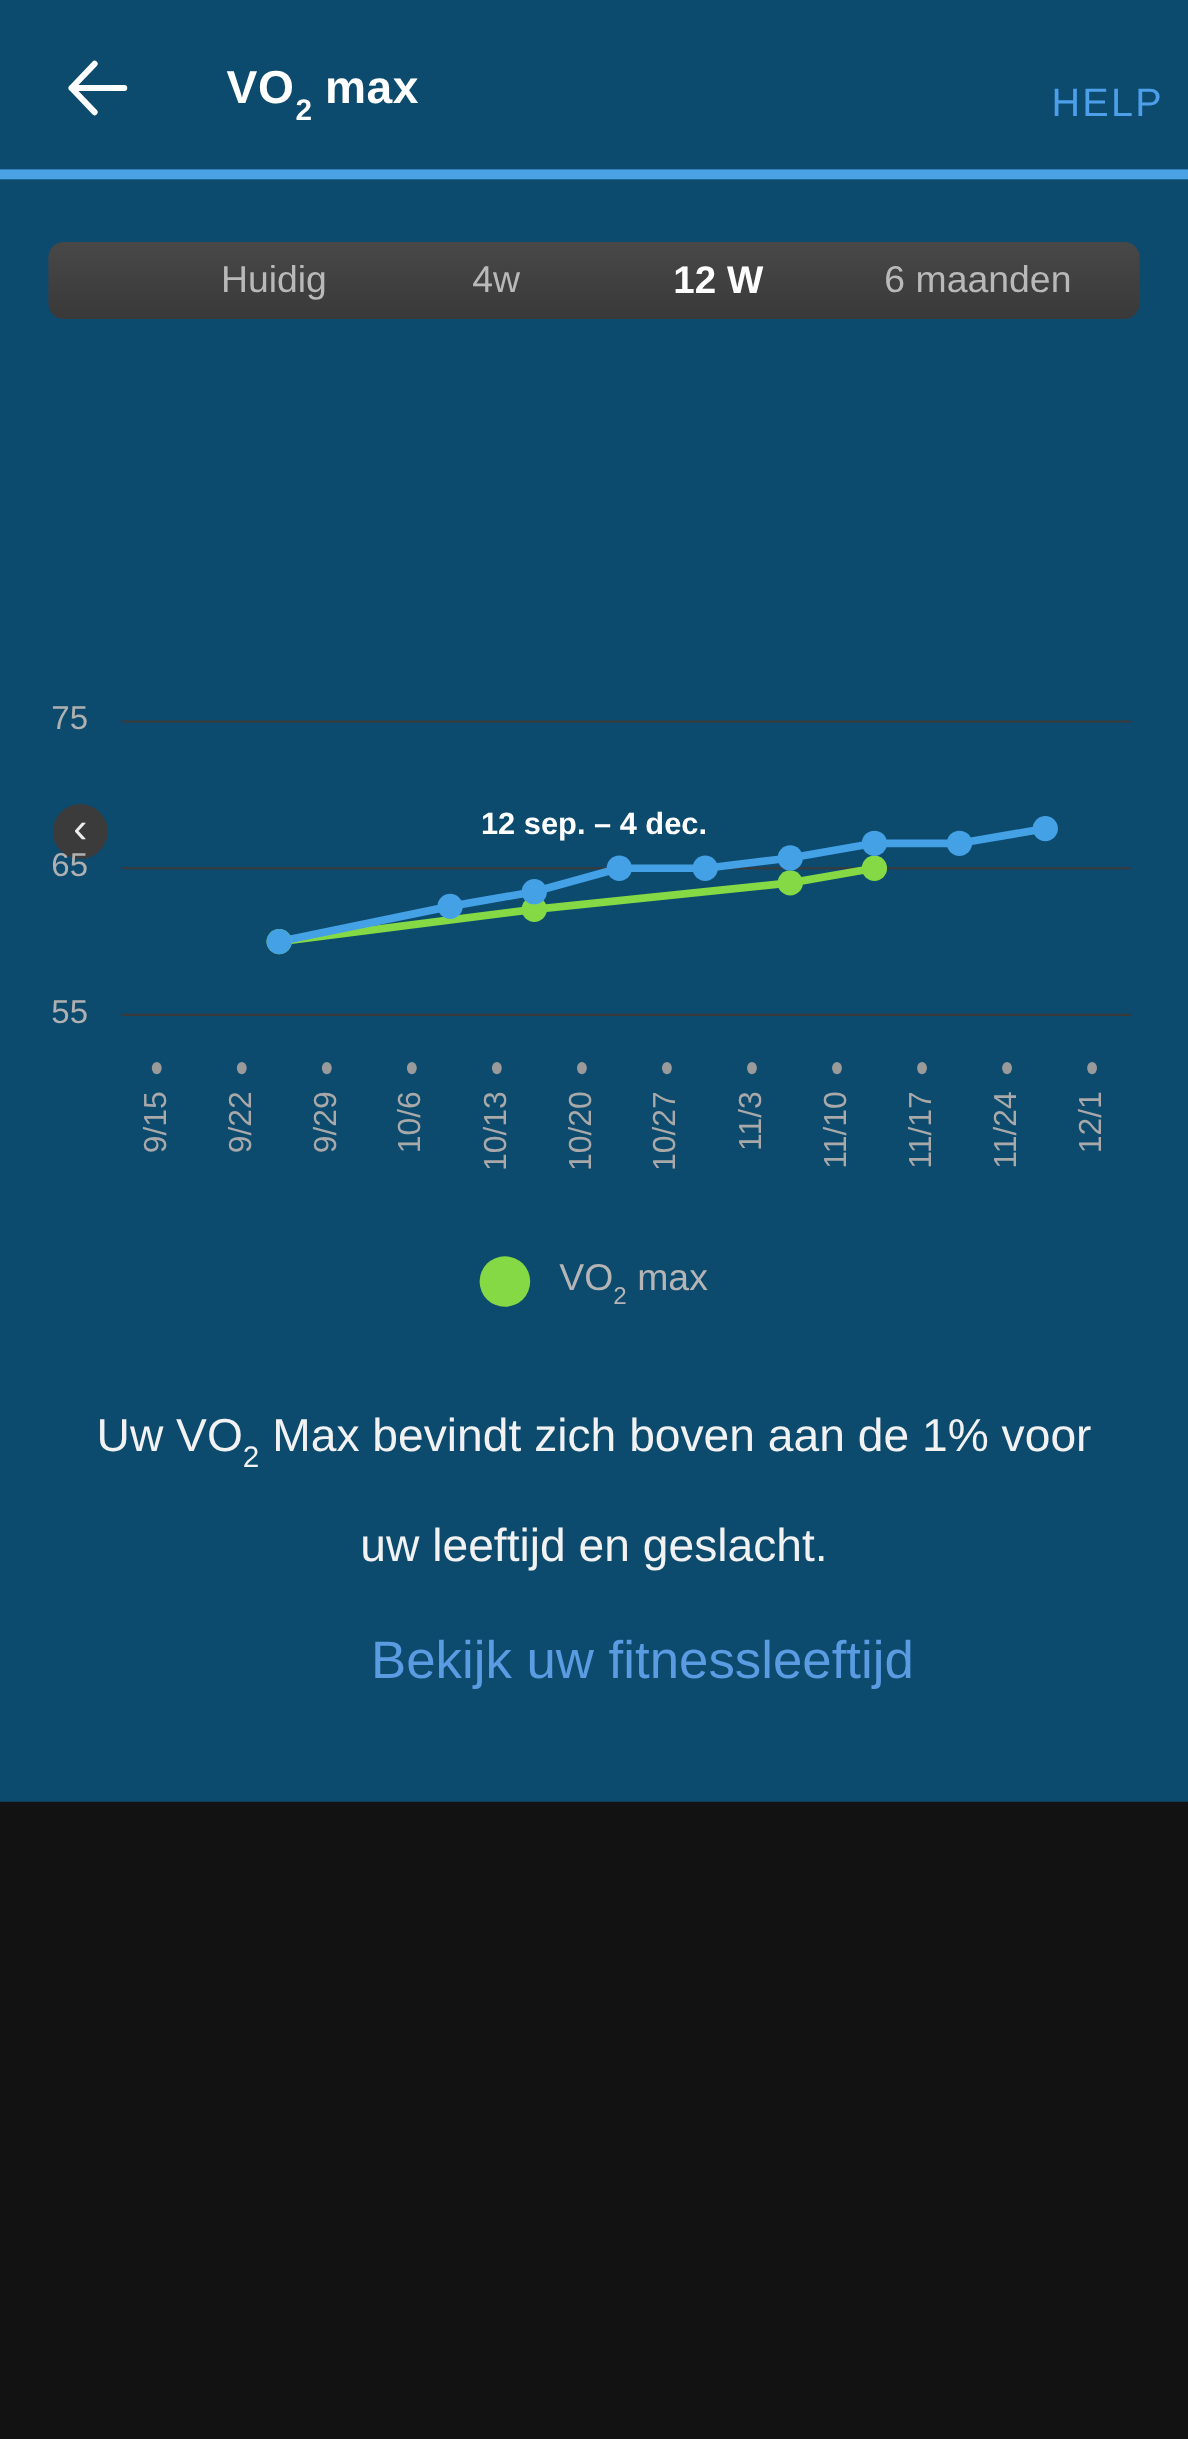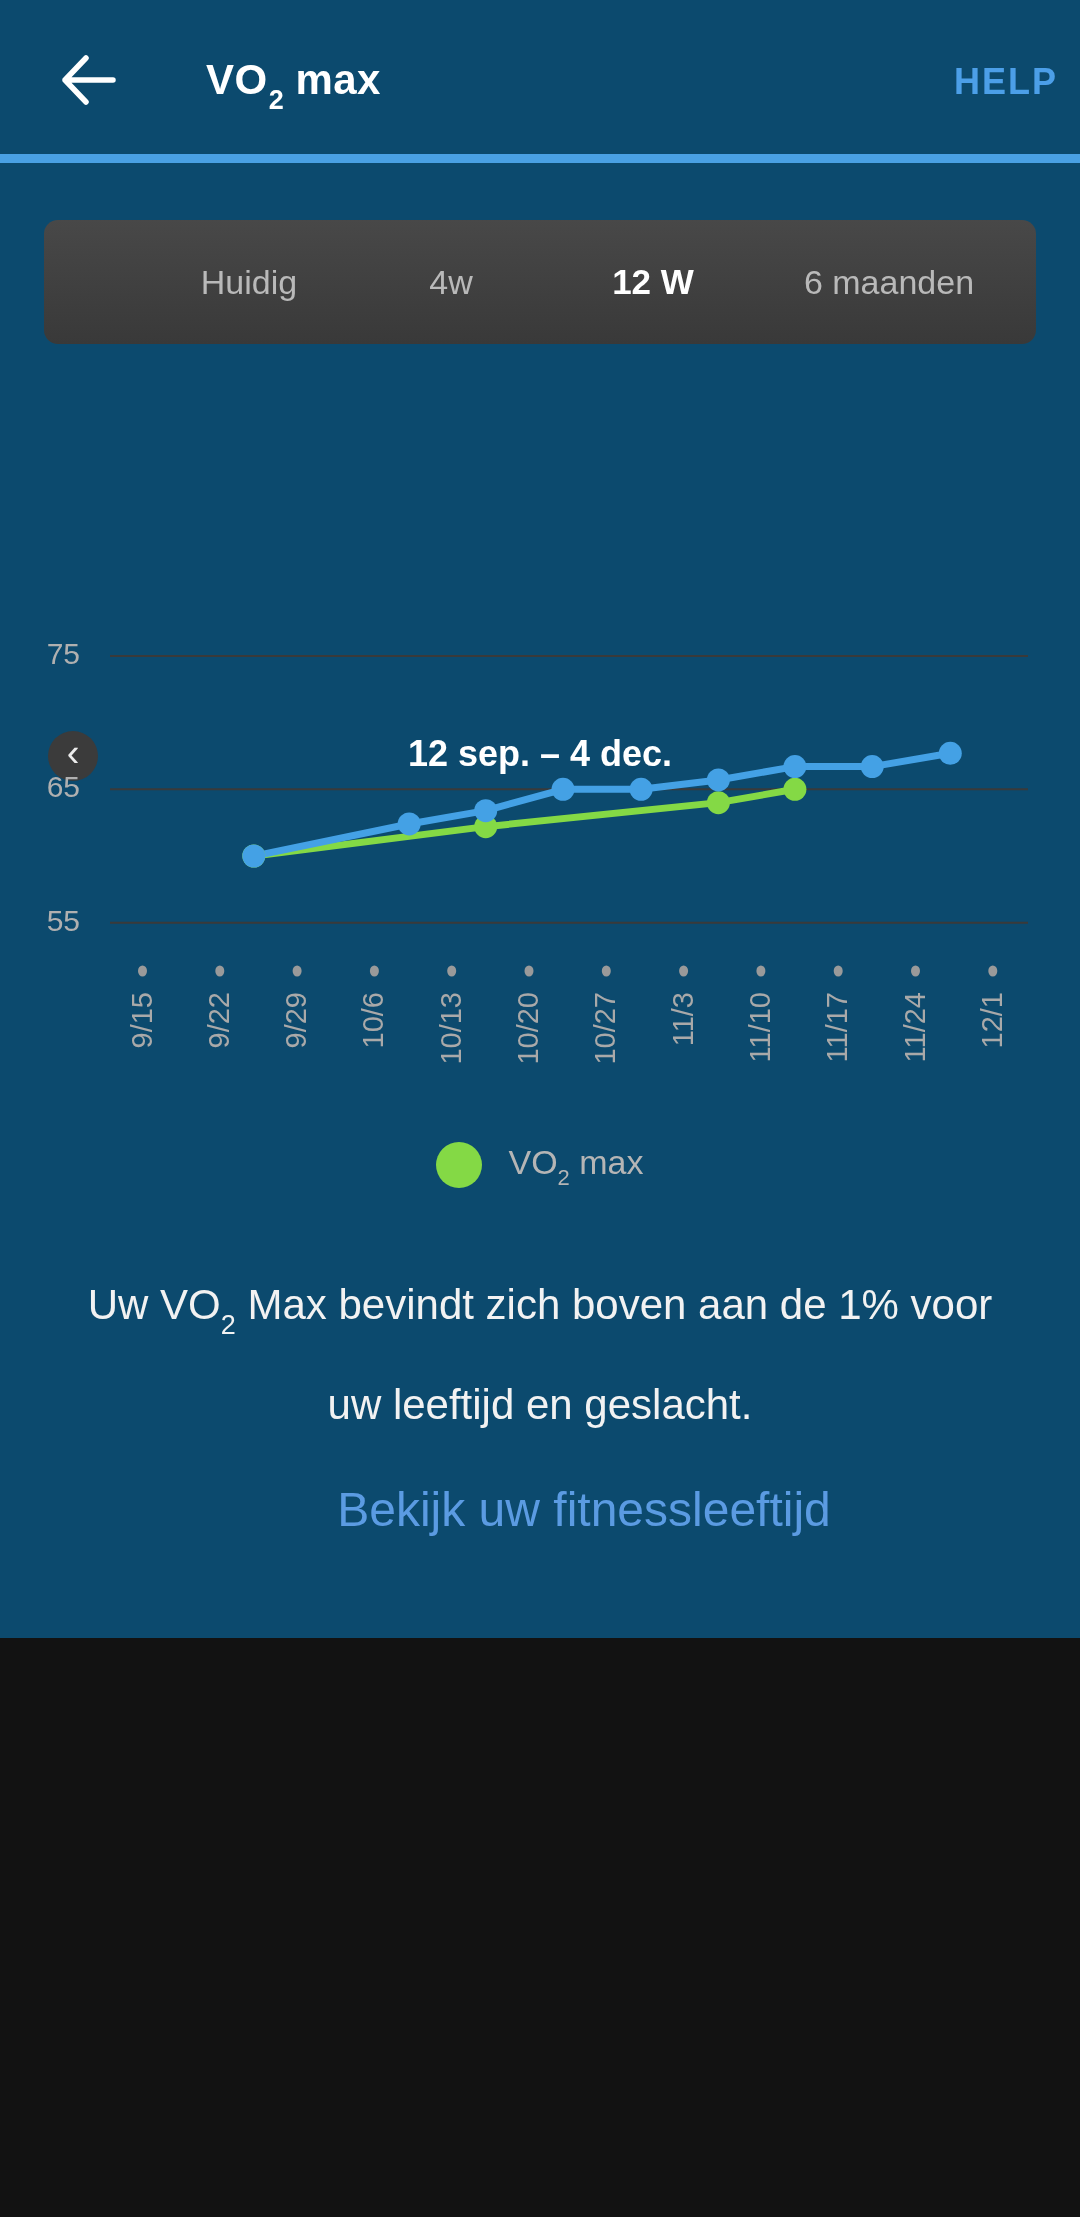--- a/index.html
+++ b/index.html
@@ -5,38 +5,38 @@
   * { margin:0; padding:0; box-sizing:border-box; }
   body { background:#000; font-family:"Liberation Sans","DejaVu Sans",sans-serif; }
   .screen { position:relative; width:1080px; height:2217px; background:#121212; overflow:hidden; margin:0 auto; }
   .card { position:absolute; left:0; top:0; width:1080px; height:1638px; background:#0c4a6e; }
 
   
   .header { position:absolute; left:0; top:0; width:1080px; height:155px; }
   .back-btn { position:absolute; left:56px; top:50px; width:64px; height:60px; cursor:pointer; }
   .title { position:absolute; left:206px; top:56px; color:#fff; font-size:42px; font-weight:700; letter-spacing:0.5px; }
   .title sub { font-size:27px; font-weight:700; position:relative; top:6px; left:1px; }
-  .help { position:absolute; right:22px; top:61px; color:#4c9fe8; font-size:36px; font-weight:700; letter-spacing:2px; cursor:pointer; }
+  .help { position:absolute; right:22px; top:72px; color:#4c9fe8; font-size:36px; font-weight:400; letter-spacing:2px; cursor:pointer; }
   .accent-bar { position:absolute; left:0; top:154px; width:1080px; height:9px; background:#4aa1e4; }
 
   
-  .segmented { position:absolute; left:44px; top:220px; width:992px; height:124px; border-radius:14px;
+  .segmented { position:absolute; left:44px; top:220px; width:992px; height:70px; border-radius:14px;
                background:linear-gradient(#484848,#393939); }
   .seg-item { position:absolute; top:50%; transform:translate(-50%,-50%); color:#b9b9b9; font-size:34px; cursor:pointer; white-space:nowrap; }
   .seg-item:nth-of-type(1){ left:205px; }
   .seg-item:nth-of-type(2){ left:407px; }
   .seg-item:nth-of-type(3){ left:609px; }
   .seg-item:nth-of-type(4){ left:845px; }
   .seg-item.selected { color:#fff; font-weight:600; font-size:35px; }
 
   
   .date-nav { position:absolute; left:0; top:352px; width:1080px; height:104px; }
   .prev-btn { position:absolute; left:48px; top:379px; width:50px; height:50px; border-radius:50%; background:#3b3b3b;
               color:#ececec; font-size:38px; line-height:44px; text-align:center; cursor:pointer; }
-  .date-label { position:absolute; left:0; top:381px; width:1080px; text-align:center; color:#fff; font-size:36px; font-weight:700; }
+  .date-label { position:absolute; left:0; top:381px; width:1080px; text-align:center; color:#fff; font-size:28px; font-weight:700; }
 
   
   .chart { position:absolute; left:0; top:600px; width:1080px; height:520px; }
   .chart svg { position:absolute; left:0; top:0; }
   .ylabel { position:absolute; left:0; width:80px; text-align:right; font-size:30px; color:#b0b0b0; }
   .xlabel { position:absolute; white-space:nowrap; font-size:29px; color:#a9a9a9;
             transform:rotate(-90deg) translateX(-100%); transform-origin:0 0; }
 
   
   .legend { position:absolute; left:0; top:1142px; width:1080px; display:flex; justify-content:center; align-items:center; gap:64px; }

